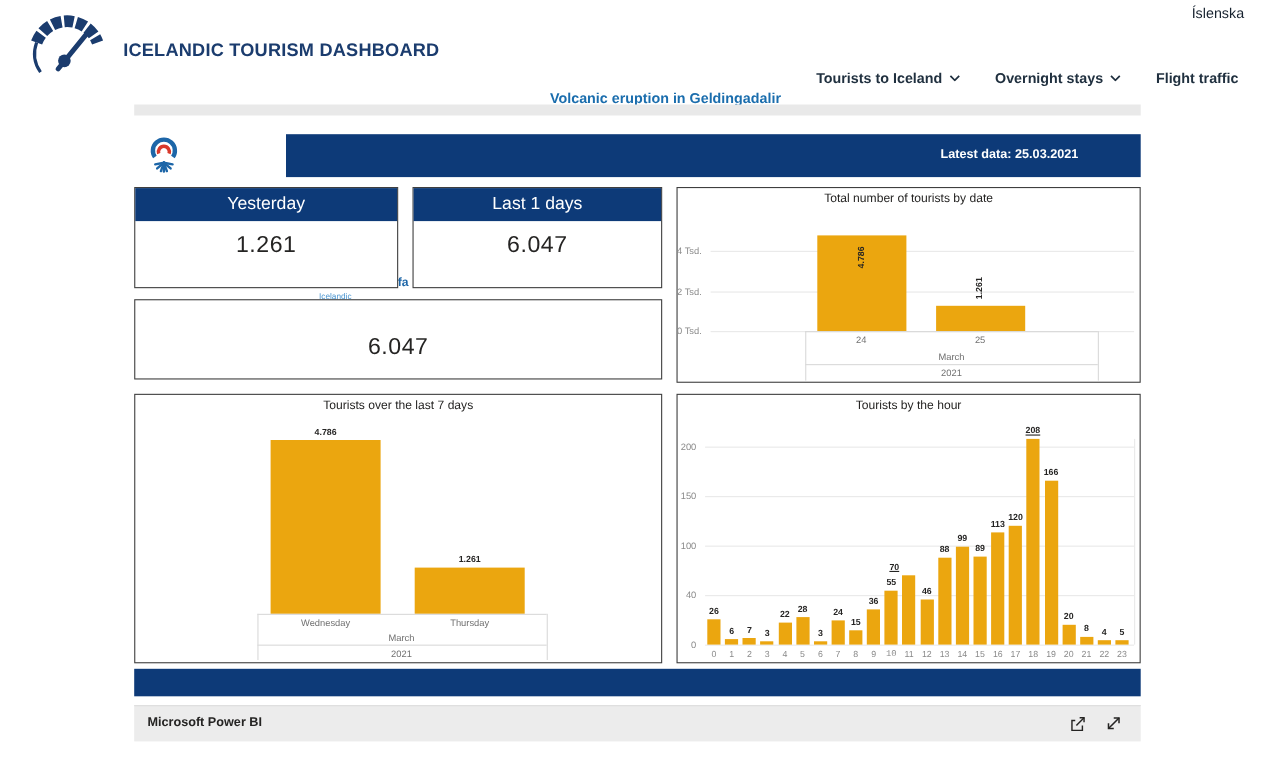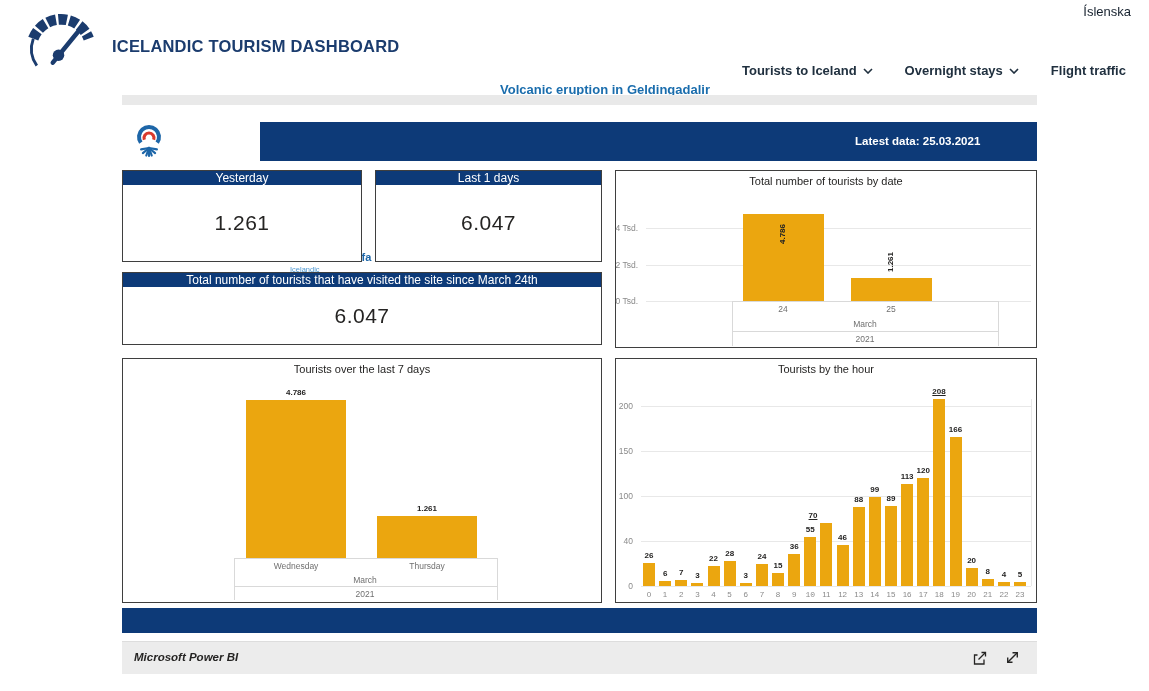--- a/index.html
+++ b/index.html
@@ -15,40 +15,40 @@
   
   .top-strip{left:122px;top:95px;width:915px;height:10px;background:#e9e9e9;}
   .rep-logo{left:122px;top:122px;width:138px;height:39px;background:#fff;}
   .rep-logo-name{position:absolute;left:168px;top:129px;font-size:11px;font-weight:700;color:#1d66a8;}
   .rep-logo-sub{position:absolute;left:168px;top:143px;font-size:7.5px;color:#4a95d0;}
   .rep-blue{left:260px;top:122px;width:777px;height:39px;background:#0d3a78;}
   .rep-title{position:absolute;left:0;top:10px;width:560px;text-align:center;font-size:14.5px;font-weight:700;color:#fff;}
   .rep-latest{position:absolute;left:595px;top:13px;font-size:11.5px;font-weight:700;color:#fff;}
   
   .card{position:absolute;background:#fff;border:1px solid #3f3f3f;box-sizing:border-box;}
-  .card-head{height:14px;background:#0d3a78;color:#fff;font-size:12px;display:flex;align-items:center;justify-content:center;}
+  .card-head{height:30px;background:#0d3a78;color:#fff;font-size:16px;display:flex;align-items:center;justify-content:center;}
   .card-body{position:absolute;left:0;right:0;top:14px;bottom:0;display:flex;align-items:center;justify-content:center;}
   .card-value{font-size:21px;color:#252423;letter-spacing:.5px;}
   
   .chart{position:absolute;background:#fff;border:1px solid #3f3f3f;box-sizing:border-box;}
   .chart-title{position:absolute;top:4px;left:0;right:0;text-align:center;font-size:11px;color:#252423;}
   .plot{position:absolute;left:0;top:0;right:0;bottom:0;}
   .gridline{position:absolute;height:1px;background:#e8e8e8;}
   .hline{position:absolute;height:1px;background:#d9d9d9;}
   .vline{position:absolute;width:1px;background:#d9d9d9;}
   .ytick{position:absolute;text-align:right;font-size:8.5px;color:#8a8a8a;}
   .xtick{position:absolute;text-align:center;font-size:8px;color:#8a8a8a;}
   .cattick{position:absolute;text-align:center;font-size:8.5px;color:#707070;}
   .bar{position:absolute;background:#eba60f;cursor:pointer;}
   .blabel{position:absolute;text-align:center;font-size:8px;font-weight:700;color:#252423;}
   .vlabel{position:absolute;text-align:center;font-size:8px;font-weight:700;color:#252423;transform:rotate(-90deg);height:12px;line-height:12px;}
   
   .rep-footer{left:122px;top:608px;width:915px;height:25px;background:#0d3a78;}
   .pbi-bar{left:122px;top:641px;width:915px;height:32px;background:#ececec;border-top:1px solid #ddd;}
-  .pbi-brand{position:absolute;left:12px;top:9px;font-size:11.5px;font-weight:700;color:#252423;cursor:pointer;font-style:italic;}
+  .pbi-brand{position:absolute;left:12px;top:9px;font-size:11.5px;font-weight:700;color:#252423;cursor:pointer;}
   .pbi-icon{position:absolute;top:7px;cursor:pointer;color:#252423;}
 </style>
 </head>
 <body>
 
 <a class="lang">Íslenska</a>
 
 <svg class="abs" style="left:20px;top:6px" width="82" height="74" viewBox="0 0 100 90">
   <path d="M16.2 39.7 A36 36 0 0 1 83.8 39.7" fill="none" stroke="#1b3c6e" stroke-width="13" stroke-dasharray="10.5 3"></path>
   <path d="M16.2 39.7 A36 36 0 0 0 20.5 72.6" fill="none" stroke="#1b3c6e" stroke-width="3.5"></path>
@@ -111,21 +111,20 @@
       <span class="card-value">1.261</span>
     </div>
 </div>
 <div class="card" style="left:375px;top:170px;width:227px;height:92px">
   <div class="card-head">Last 1 days</div>
   <div class="card-body">
       <span class="card-value">6.047</span>
     </div>
 </div>
 <div class="card" style="left:122px;top:272px;width:480px;height:73px">
-  <div class="card-head">Total number of tourists that have visited the site since March 24th</div>
   <div class="card-body">
       <span class="card-value">6.047</span>
     </div>
 </div>
 
 <div class="chart" style="left:615px;top:170px;width:422px;height:178px">
   <div class="chart-title">Total number of tourists by date</div>
   <div class="plot" id="plot-date">
       <div class="gridline" style="left: 30px; width: 385px; top: 57px;"></div>
       <div class="ytick" style="left: -2px; width: 24px; top: 52px;">4 Tsd.</div>

